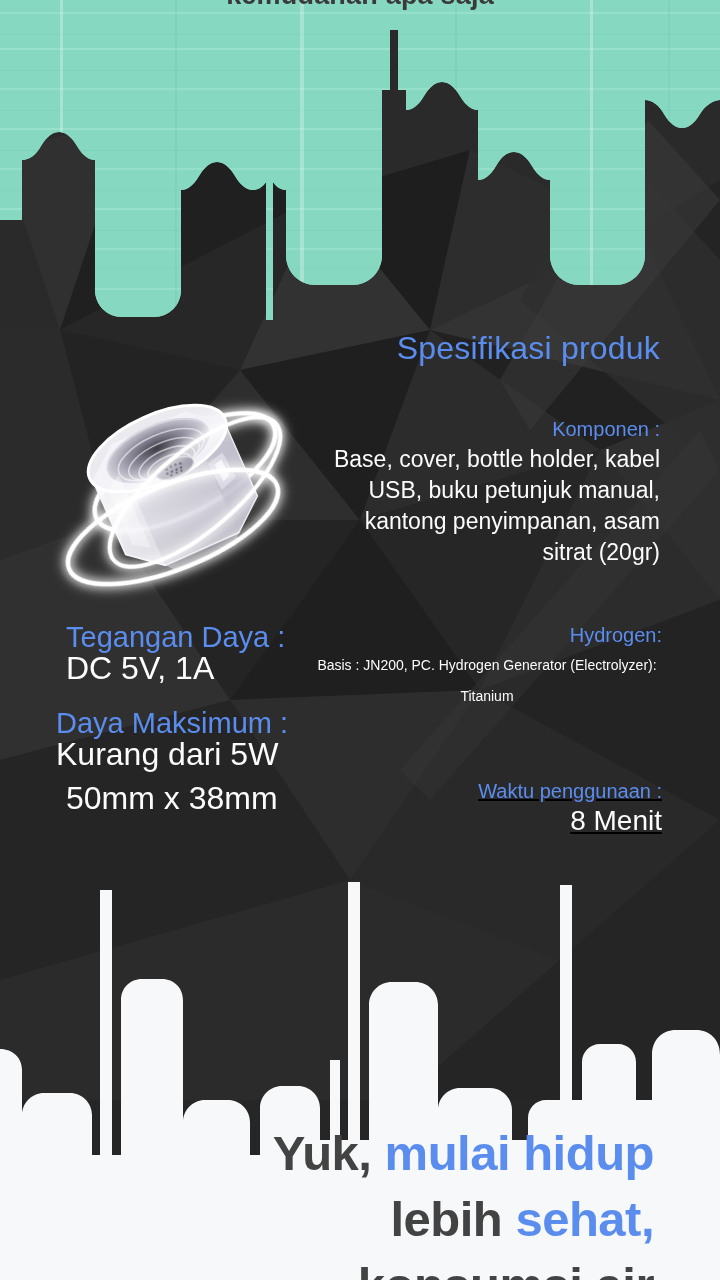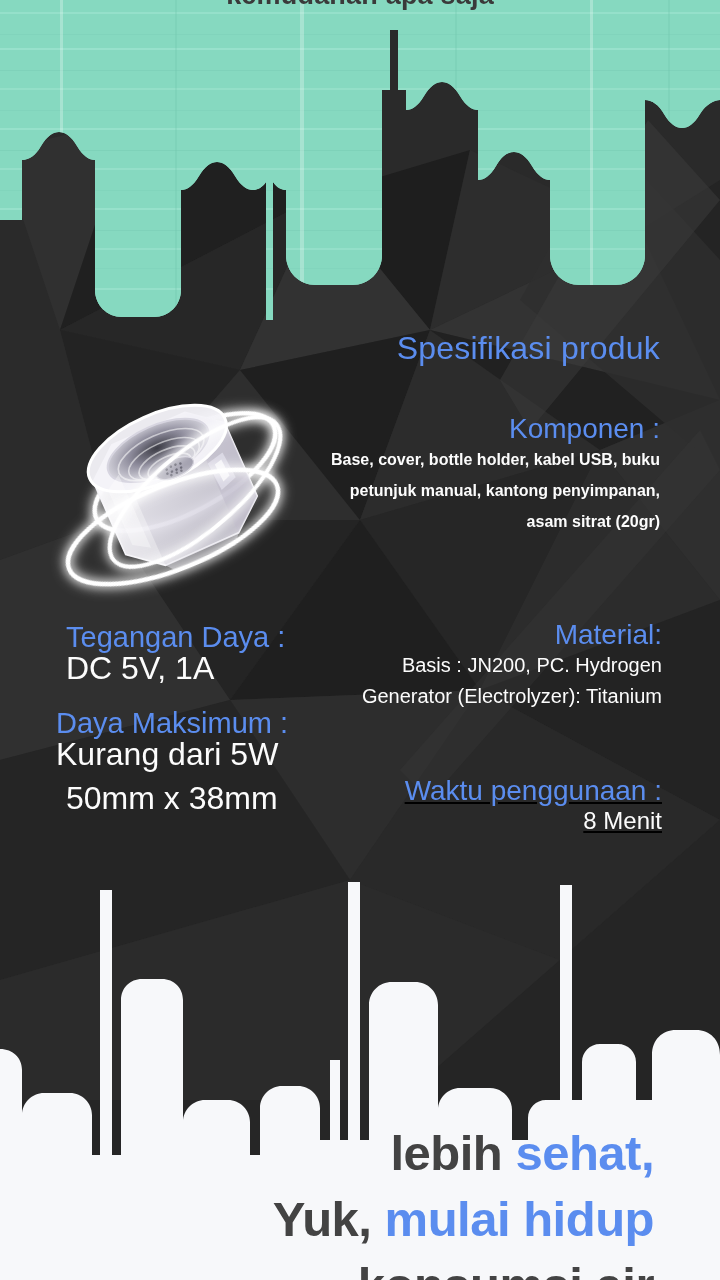--- a/index.html
+++ b/index.html
@@ -18,27 +18,27 @@
      font-size:27px;font-weight:bold;color:#3a3a3a;letter-spacing:.2px;}
 
   
   .product{position:absolute;left:45px;top:352px;width:275px;height:275px;}
 
   
   .spec-title{position:absolute;left:315px;top:330px;width:345px;text-align:right;
      font-size:32px;color:#5b8def;letter-spacing:.2px;}
 
   .blk{position:absolute;}
-  .lbl{color:#5b8def;font-size:28px;line-height:30px;}
-  .val{color:#fcfcfc;font-size:24px;line-height:30px;}
+  .lbl{color:#5b8def;font-size:20px;line-height:30px;}
+  .val{color:#fcfcfc;font-size:28px;line-height:30px;}
 
   .b-komponen{left:315px;top:414px;width:345px;text-align:right;}
-  .b-komponen .val{font-size:16px;line-height:31px;font-weight:bold;}
+  .b-komponen .val{font-size:23px;line-height:31px;}
   .b-material{left:312px;top:620px;width:350px;text-align:right;}
-  .b-material .val{font-size:20px;line-height:31px;}
+  .b-material .val{font-size:14px;line-height:31px;text-align:center;}
   .b-waktu{left:312px;top:776px;width:350px;text-align:right;text-decoration:underline;}
 
   .b-tegangan{left:66px;top:622px;width:300px;text-align:left;}
   .b-maks{left:56px;top:708px;width:300px;text-align:left;}
   .b-ukuran{left:66px;top:782px;width:300px;text-align:left;}
   .b-tegangan .val,.b-maks .val,.b-ukuran .val{font-size:32px;line-height:33px;}
   .b-tegangan .lbl,.b-maks .lbl,.b-ukuran .lbl{font-size:29px;}
 
   
   .skyline{position:absolute;left:0;bottom:0;width:720px;height:420px;}
@@ -224,21 +224,21 @@
   </svg>
 
   <div class="spec-title">Spesifikasi produk</div>
 
   <div class="blk b-komponen">
     <div class="lbl">Komponen :</div>
     <div class="val">Base, cover, bottle holder, kabel USB, buku petunjuk manual, kantong penyimpanan, asam sitrat (20gr)</div>
   </div>
 
   <div class="blk b-material">
-    <div class="lbl">Material:</div>
+    <div class="lbl">Hydrogen:</div>
     <div class="val">Basis : JN200, PC. Hydrogen Generator (Electrolyzer): Titanium</div>
   </div>
 
   <div class="blk b-waktu">
     <div class="lbl">Waktu penggunaan :</div>
     <div class="val">8 Menit</div>
   </div>
 
   <div class="blk b-tegangan">
     <div class="lbl">Tegangan Daya :</div>
@@ -270,21 +270,21 @@
       C270,226 260,236 260,248 L260,295 L250,295
       L250,262 C250,250 240,240 228,240 L205,240
       C193,240 183,250 183,262 L183,140 C183,128 174,119 162,119
       L142,119 C130,119 121,128 121,140 L121,295 L112,295 L112,30
       L100,30 L100,295 L92,295 L92,255 C92,243 82,233 70,233
       L44,233 C32,233 22,243 22,255 L22,210 C22,198 13,189 0,189 Z"></path>
   </svg>
 
   <div class="tagline">
     <div>
+      <span>Yuk, </span><span class="hl">mulai hidup</span>
+    </div>
+    <div>
       <span>lebih </span><span class="hl">sehat,</span>
     </div>
-    <div>
-      <span>Yuk, </span><span class="hl">mulai hidup</span>
-    </div>
     <div>konsumsi air</div>
   </div>
 
 </div>
 
 </body></html>

